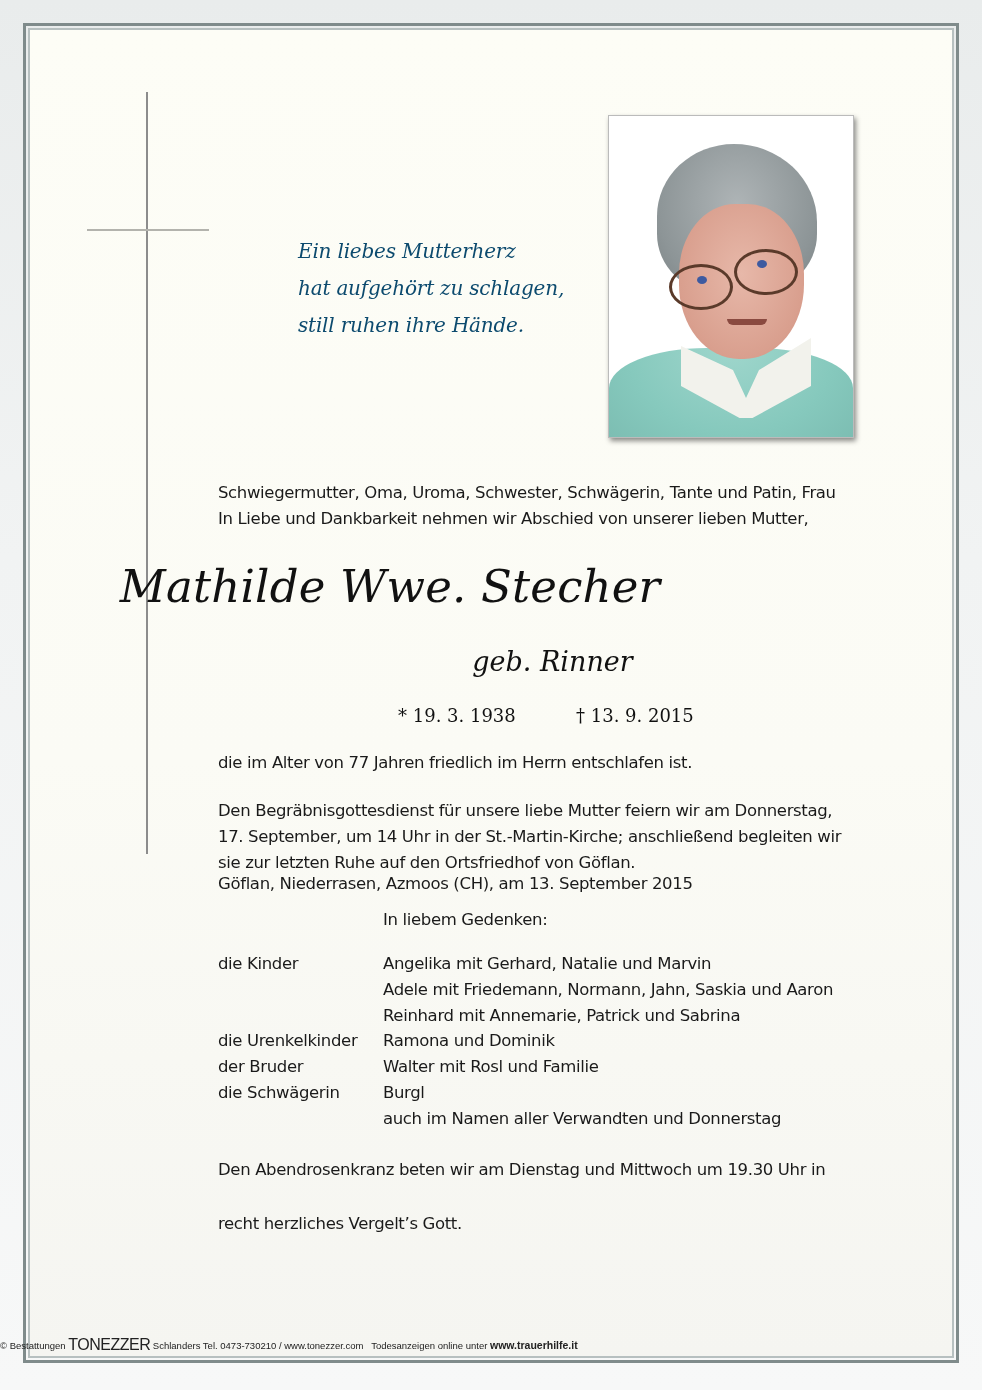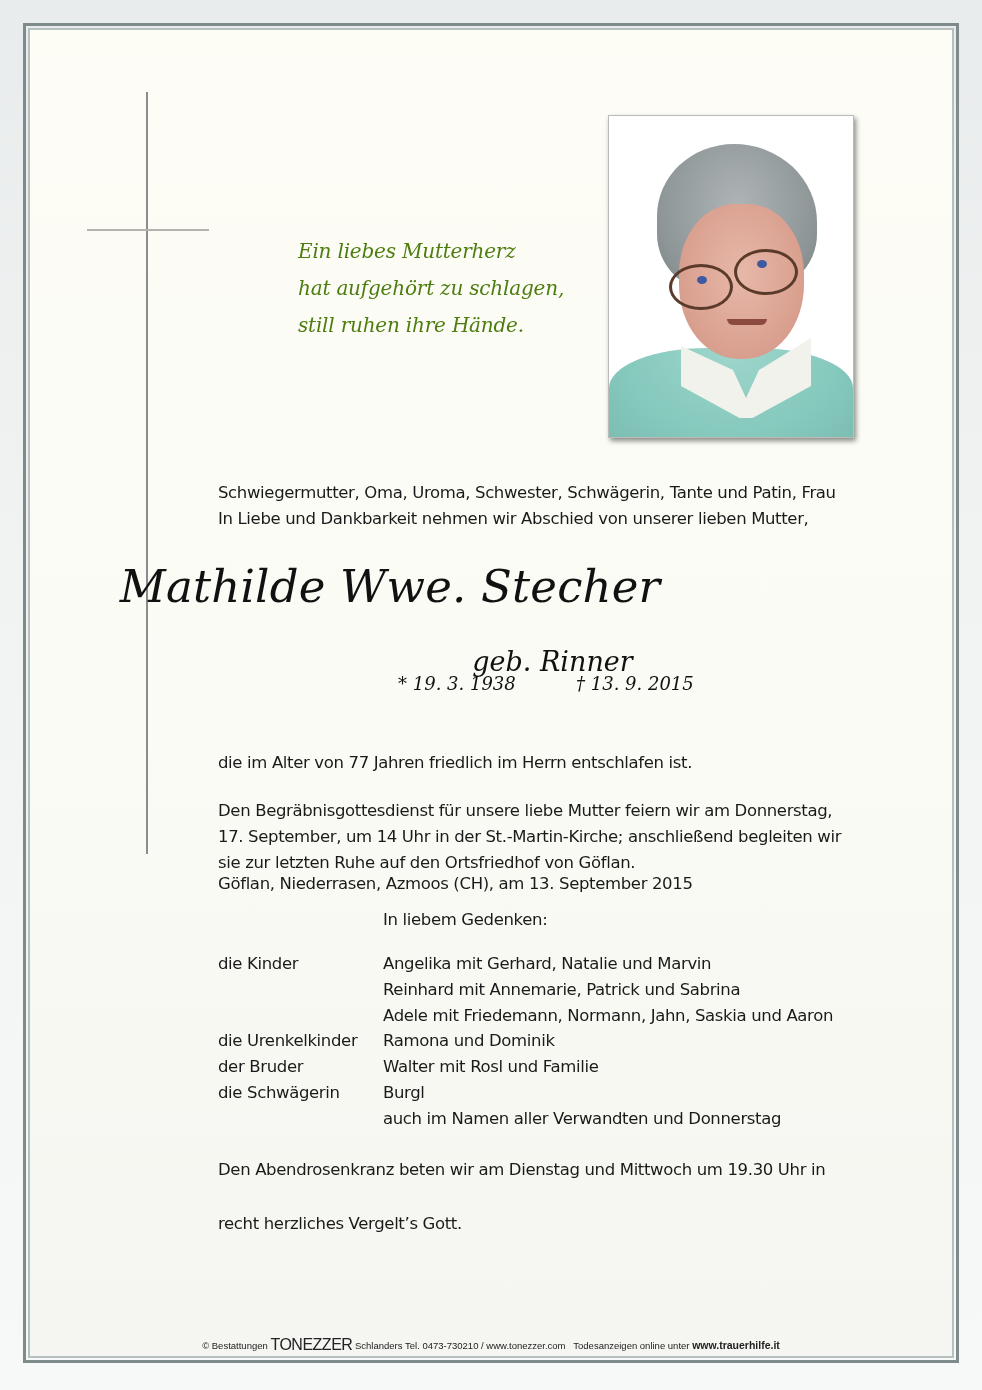--- a/index.html
+++ b/index.html
@@ -17,21 +17,21 @@
     position:absolute; left:2px; top:2px; right:2px; bottom:2px;
     border:2px solid #b7c0c0;
     background: linear-gradient(180deg, #fdfdf6 0%, #fbfbf5 55%, #f5f5f1 100%);
   }
   .cross-v { position:absolute; left:146px; top:92px; width:2px; height:762px; background:#8c8c8c; }
   .cross-h { position:absolute; left:87px; top:229px; width:122px; height:2px; background:#b3b3ad; }
 
   .motto {
     position:absolute; left:298px; top:233px;
     font-family:"DejaVu Serif", serif; font-style:italic; font-size:20px; line-height:37px;
-    color:#4d7c0f; letter-spacing:-0.2px;
+    color:#0c4a6e; letter-spacing:-0.2px;
   }
   .motto div { white-space:nowrap; }
 
   .photo {
     position:absolute; left:608px; top:115px; width:244px; height:321px;
     background:#fff; border:1px solid #bbb;
     box-shadow: 2px 3px 5px rgba(0,0,0,0.45);
     overflow:hidden;
   }
   .p-hair { position:absolute; left:48px; top:28px; width:160px; height:150px; border-radius:48% 52% 40% 40%; background:radial-gradient(ellipse at 50% 40%, #aeb4b6 0%, #8d9597 70%, #7a8183 100%); }
@@ -53,42 +53,42 @@
 
   .name {
     position:absolute; left:0; width:780px; top:560px; text-align:center;
     font-family:"DejaVu Serif", serif; font-style:italic; font-size:45px; color:#111; letter-spacing:0.2px;
   }
   .maiden {
     position:absolute; left:0; width:1105px; top:646px; text-align:center;
     font-family:"DejaVu Serif", serif; font-style:italic; font-size:27px; color:#111;
   }
   .dates {
-    position:absolute; top:673px; font-family:"DejaVu Serif", serif; font-style:italic; font-size:18px; color:#111;
+    position:absolute; top:705px; font-family:"DejaVu Serif", serif; font-size:18px; color:#111;
   }
   .birth { left:398px; }
   .death { left:576px; }
 
   .para { position:absolute; left:218px; line-height:26px; }
   .para div { white-space:nowrap; }
   .p1 { top:750px; }
   .p2 { top:782px;margin-top:16px; }
   .p3 { top:871px; }
   .p4 { position:absolute; left:383px; top:910px; }
 
   .mourners { position:absolute; left:218px; top:951px; line-height:25.8px; }
   .m-row { display:flex; }
   .m-rel { width:165px; white-space:nowrap; }
   .m-names { white-space:nowrap; }
 
   .p5 { top:1157px; }
   .p6 { top:1211px; }
 
   .footer {
-    position:absolute; left:0; width:982px; top:1336px; text-align:center;
+    position:absolute; left:0; width:982px; top:1336px; 
     font-family:"Liberation Sans", sans-serif; font-size:9.5px; color:#222; white-space:nowrap;
   }
   .footer .brand { font-size:16px; font-weight:normal; letter-spacing:-0.5px; vertical-align:-1px; }
   .footer .web { font-weight:bold; font-size:10.5px; }
 </style>
 </head>
 <body>
 
 <div class="frame">
   <div class="frame-inner"></div>
@@ -141,25 +141,25 @@
 
 <div class="p4 text">In liebem Gedenken:</div>
 
 <div class="mourners text">
   <div class="m-row">
     <span class="m-rel">die Kinder</span>
     <span class="m-names">Angelika mit Gerhard, Natalie und Marvin</span>
   </div>
   <div class="m-row">
     <span class="m-rel"></span>
-    <span class="m-names">Reinhard mit Annemarie, Patrick und Sabrina</span>
+    <span class="m-names">Adele mit Friedemann, Normann, Jahn, Saskia und Aaron</span>
   </div>
   <div class="m-row">
     <span class="m-rel"></span>
-    <span class="m-names">Adele mit Friedemann, Normann, Jahn, Saskia und Aaron</span>
+    <span class="m-names">Reinhard mit Annemarie, Patrick und Sabrina</span>
   </div>
   <div class="m-row">
     <span class="m-rel">die Urenkelkinder</span>
     <span class="m-names">Ramona und Dominik</span>
   </div>
   <div class="m-row">
     <span class="m-rel">der Bruder</span>
     <span class="m-names">Walter mit Rosl und Familie</span>
   </div>
   <div class="m-row">

